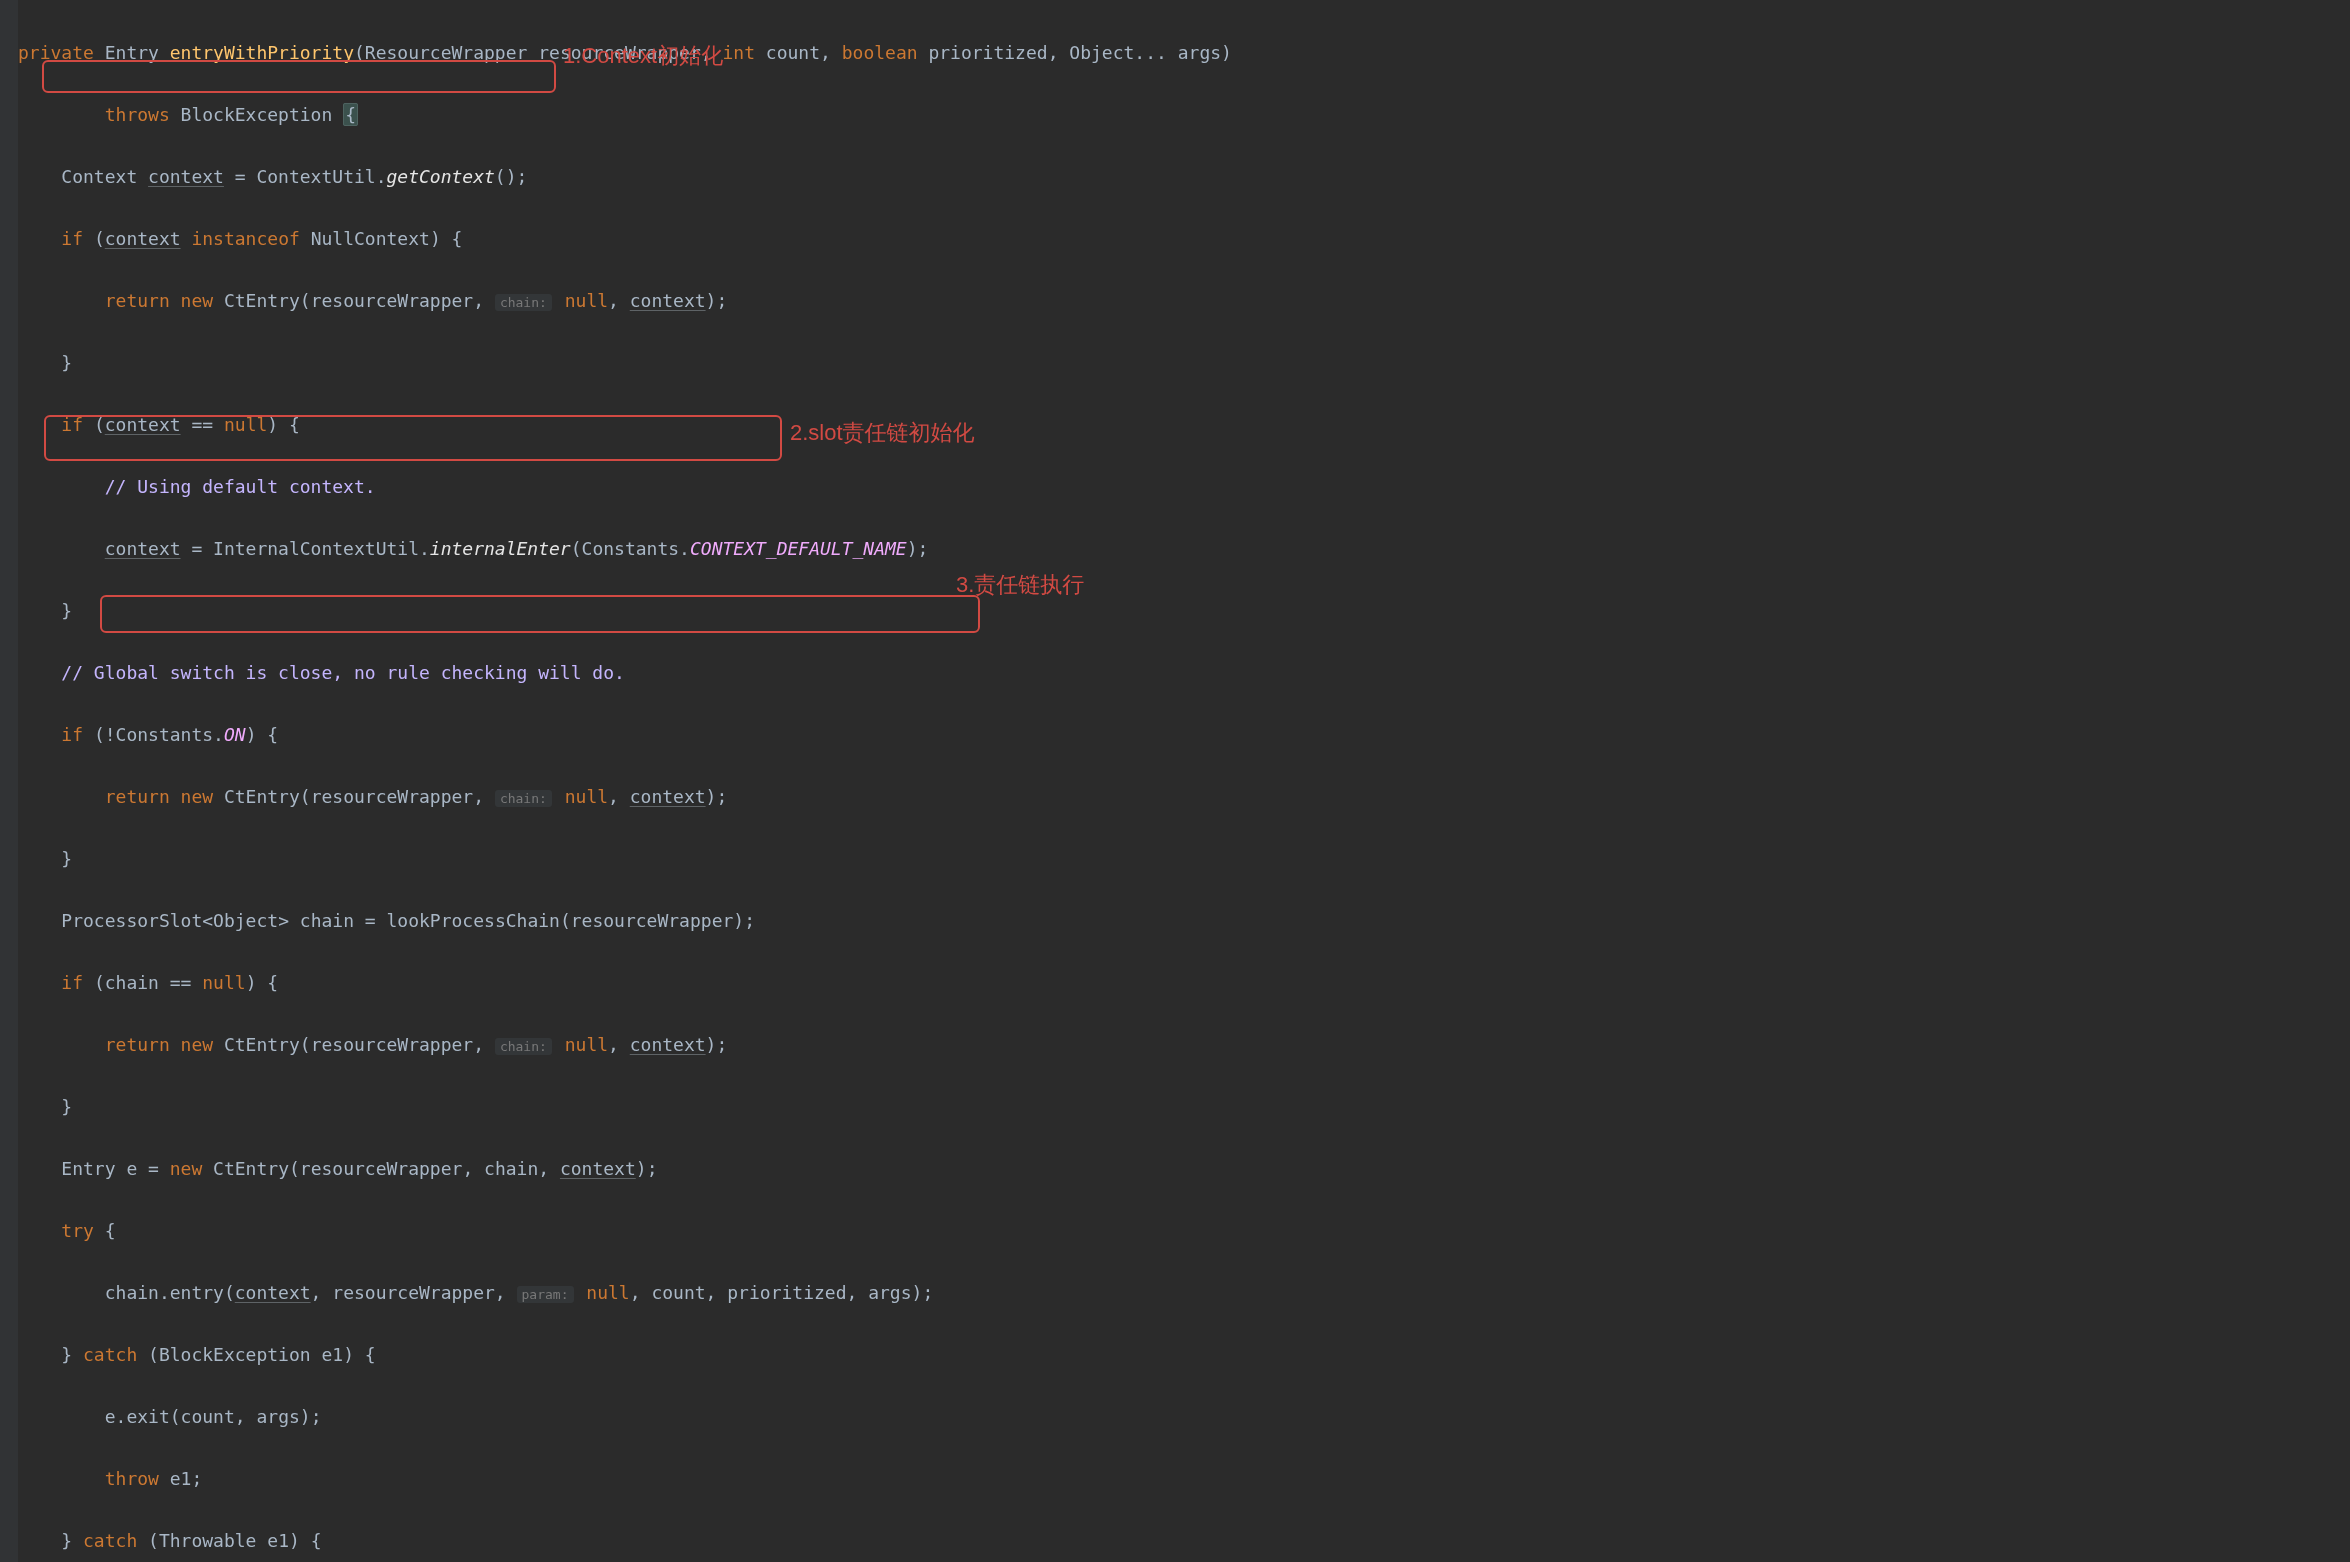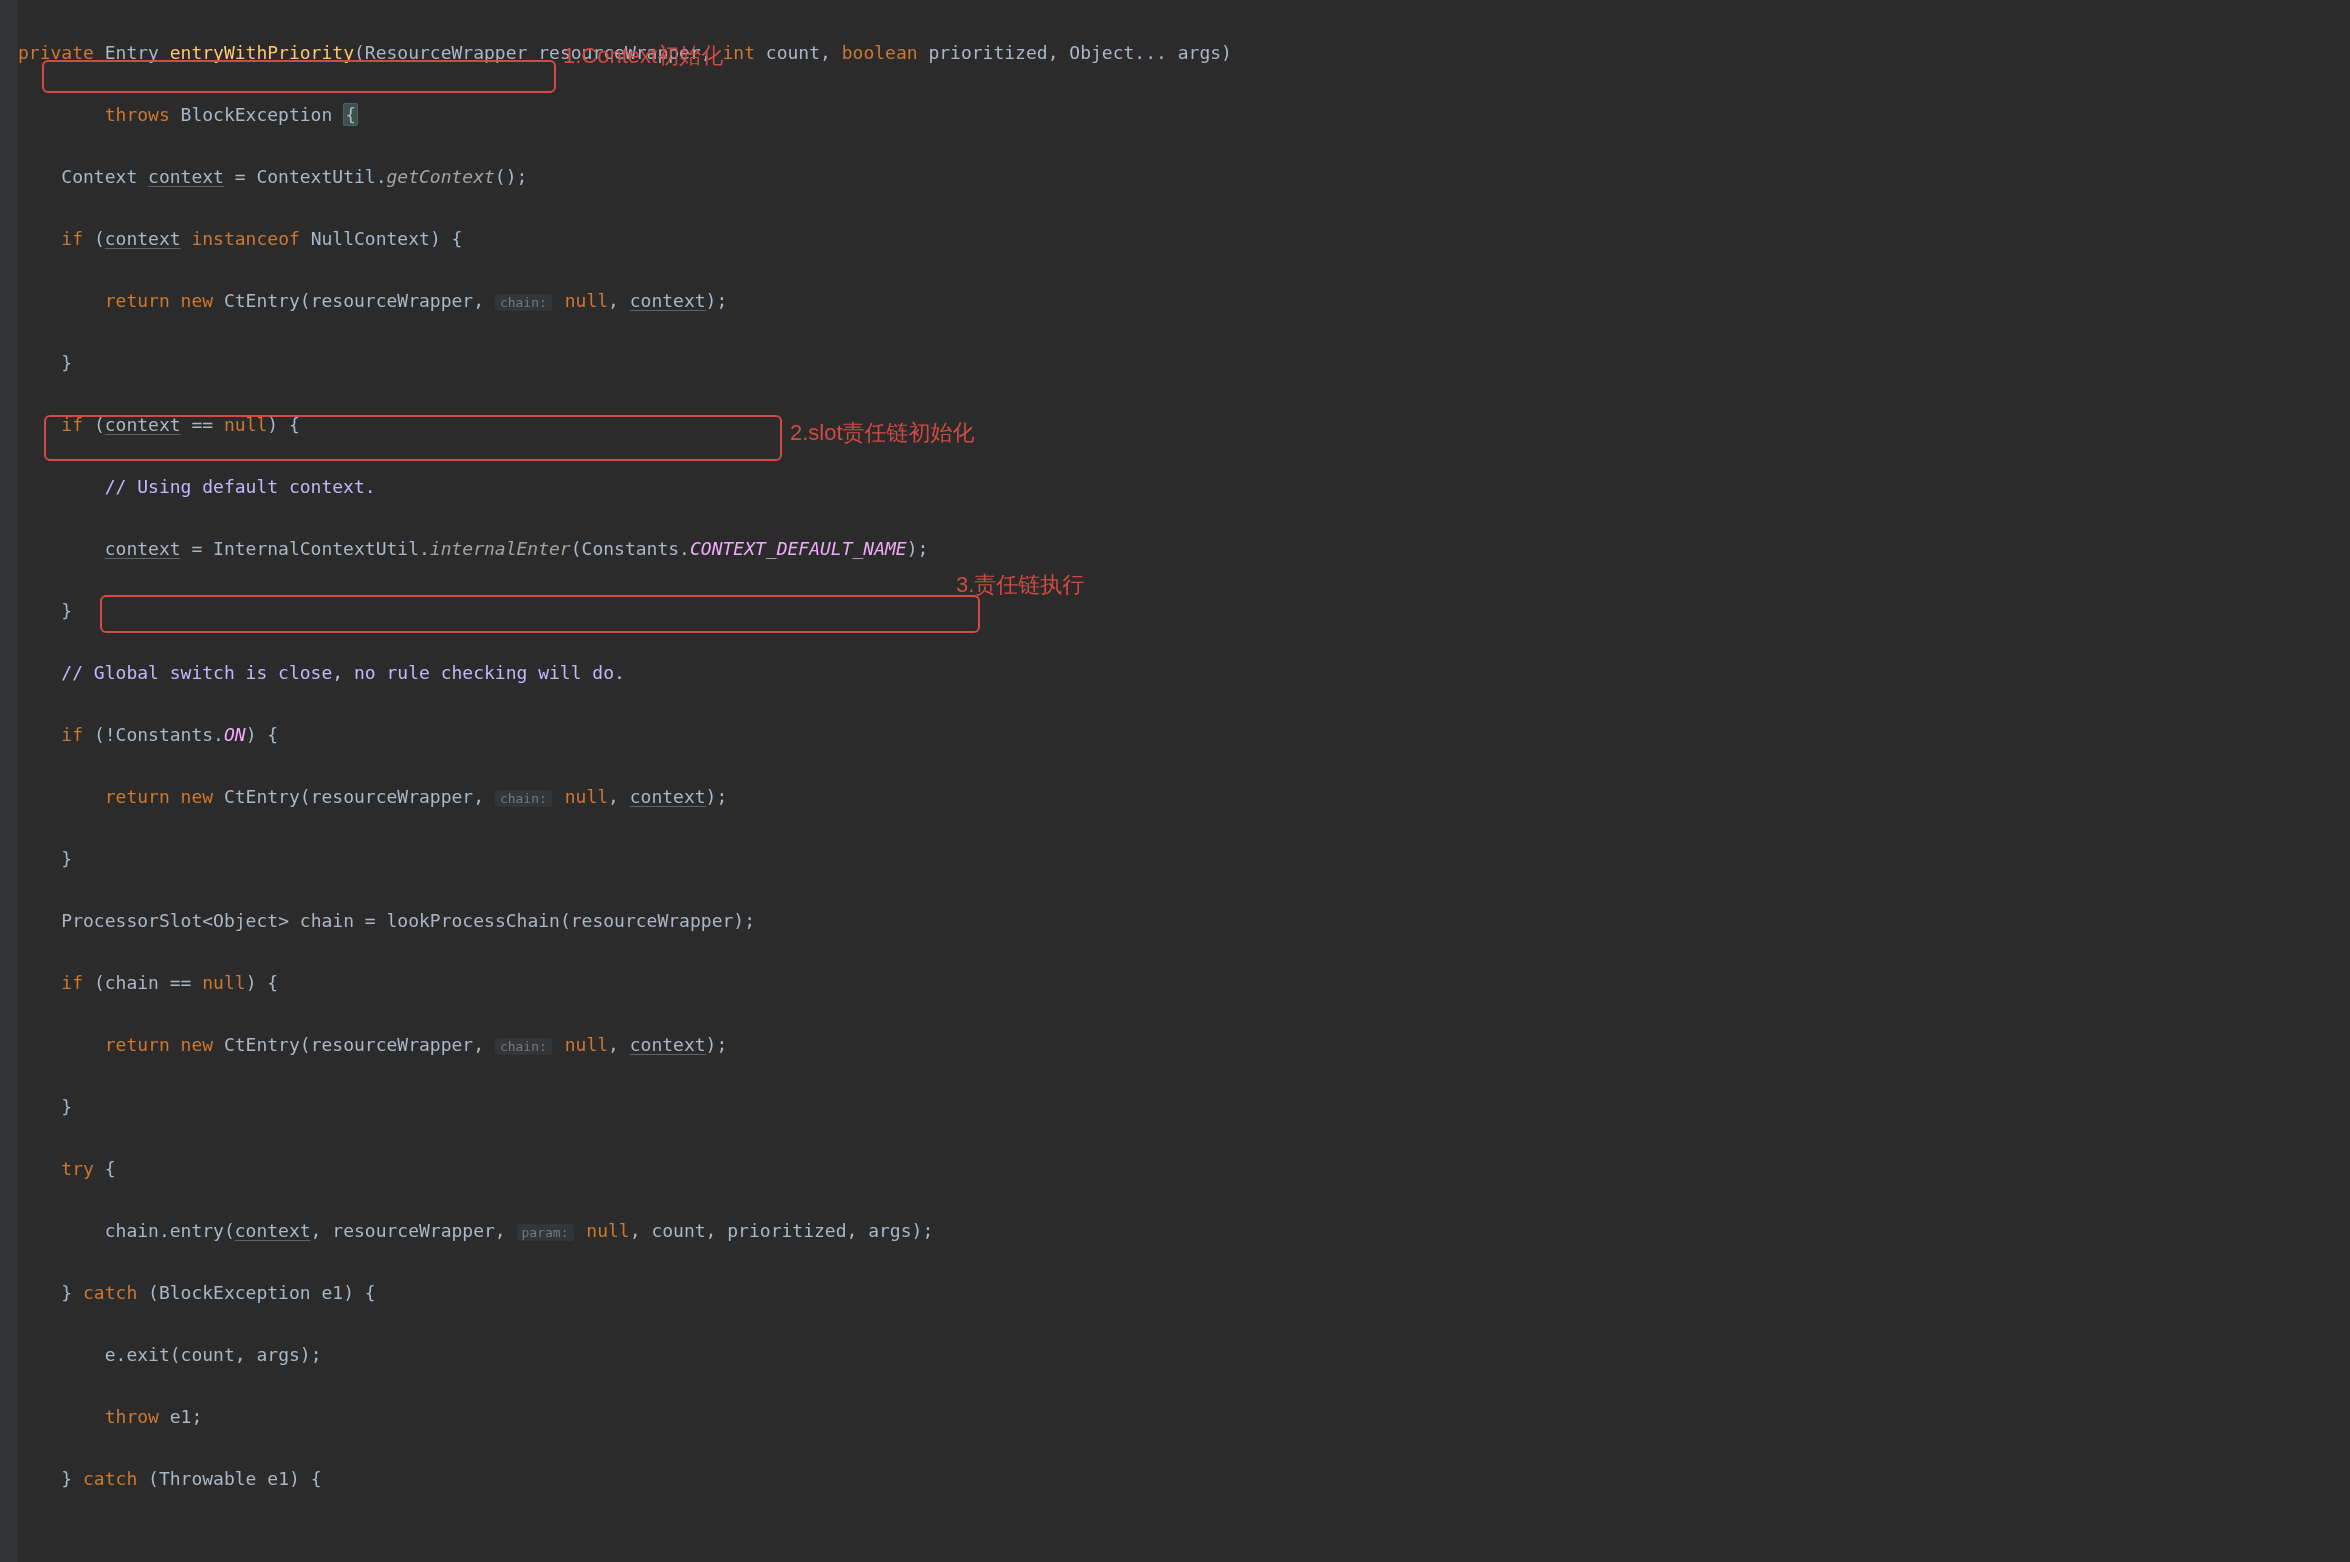--- a/index.html
+++ b/index.html
@@ -24,21 +24,21 @@
   }
   .codewrap {
     position: absolute;
     left: 18px;
     top: 6px;
     right: 0;
   }
   .line { position: relative; height: 31px; }
   .kw { color: #cc7832; }
   .method { color: #ffc66d; }
-  .methoditalic { color: #a3a3a3; font-style: italic; }
+  .methoditalic { color: #e5e5e5; font-style: italic; }
   .comment { color: #c4b5fd; }
   .static { color: #f0abfc; font-style: italic; }
   .hint { color: #787878; background: #333638; padding: 1px 5px; border-radius: 3px; font-size: 13px; margin-right: 2px; }
   .under { text-decoration: underline; text-decoration-color: #5e6366; text-underline-offset: 3px; }
   .rbox {
     position: absolute;
     border: 2px solid #d24a43;
     border-radius: 6px;
     pointer-events: none;
   }
@@ -75,20 +75,21 @@
 <div class="line">        <span class="under">context</span> = <span>InternalContextUtil.</span><span class="methoditalic">internalEnter</span>(<span>Constants</span>.<span class="static">CONTEXT_DEFAULT_NAME</span>);</div>
 <div class="line">    }</div>
 <div class="line">    <span class="comment">// Global switch is close, no rule checking will do.</span></div>
 <div class="line">    <span class="kw">if</span> (!<span>Constants</span>.<span class="static">ON</span>) {</div>
 <div class="line">        <span class="kw">return</span> <span class="kw">new</span> <span>CtEntry</span>(<span>resourceWrapper</span>, <span class="hint">chain:</span> <span class="kw">null</span>, <span class="under">context</span>);</div>
 <div class="line">    }</div>
 <div class="line">    <span>ProcessorSlot</span>&lt;<span>Object</span>&gt; <span>chain</span> = <span>lookProcessChain</span>(<span>resourceWrapper</span>);</div>
 <div class="line">    <span class="kw">if</span> (<span>chain</span> == <span class="kw">null</span>) {</div>
 <div class="line">        <span class="kw">return</span> <span class="kw">new</span> <span>CtEntry</span>(<span>resourceWrapper</span>, <span class="hint">chain:</span> <span class="kw">null</span>, <span class="under">context</span>);</div>
 <div class="line">    }</div>
+<div class="line">    <span>Entry</span> <span>e</span> = <span class="kw">new</span> <span>CtEntry</span>(<span>resourceWrapper</span>, <span>chain</span>, <span class="under">context</span>);</div>
 <div class="line">    <span class="kw">try</span> {</div>
 <div class="line">        <span>chain</span><span>.entry(</span><span class="under">context</span>, <span>resourceWrapper</span>, <span class="hint">param:</span> <span class="kw">null</span>, <span>count</span>, <span>prioritized</span>, <span>args</span>);</div>
 <div class="line">    } <span class="kw">catch</span> (<span>BlockException</span> <span>e1</span>) {</div>
 <div class="line">        <span>e</span><span>.exit(</span><span>count</span>, <span>args</span>);</div>
 <div class="line">        <span class="kw">throw</span> <span>e1</span>;</div>
 <div class="line">    } <span class="kw">catch</span> (<span>Throwable</span> <span>e1</span>) {</div>
 
 
 
 

